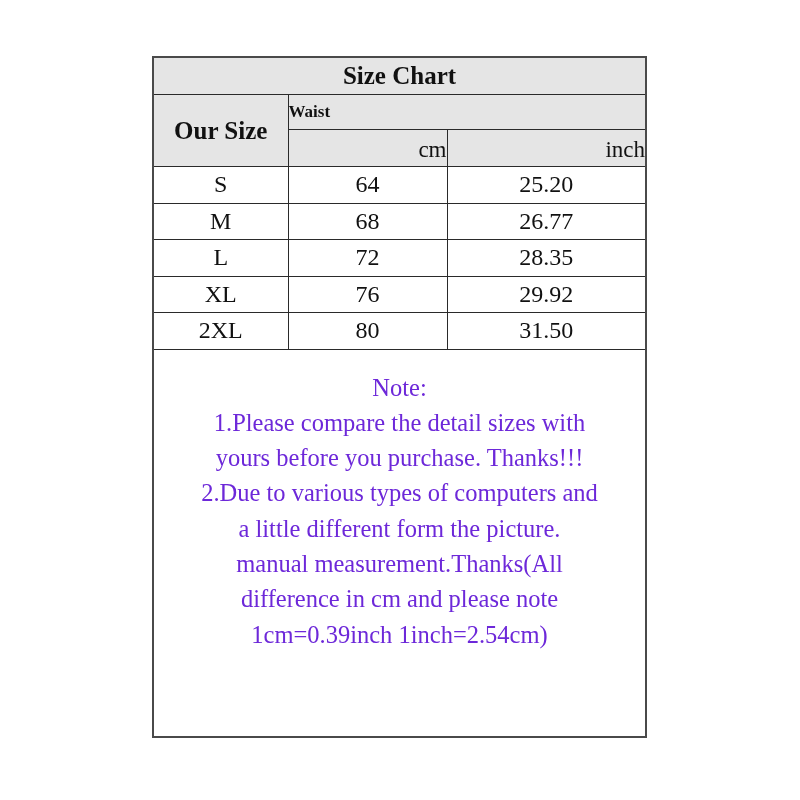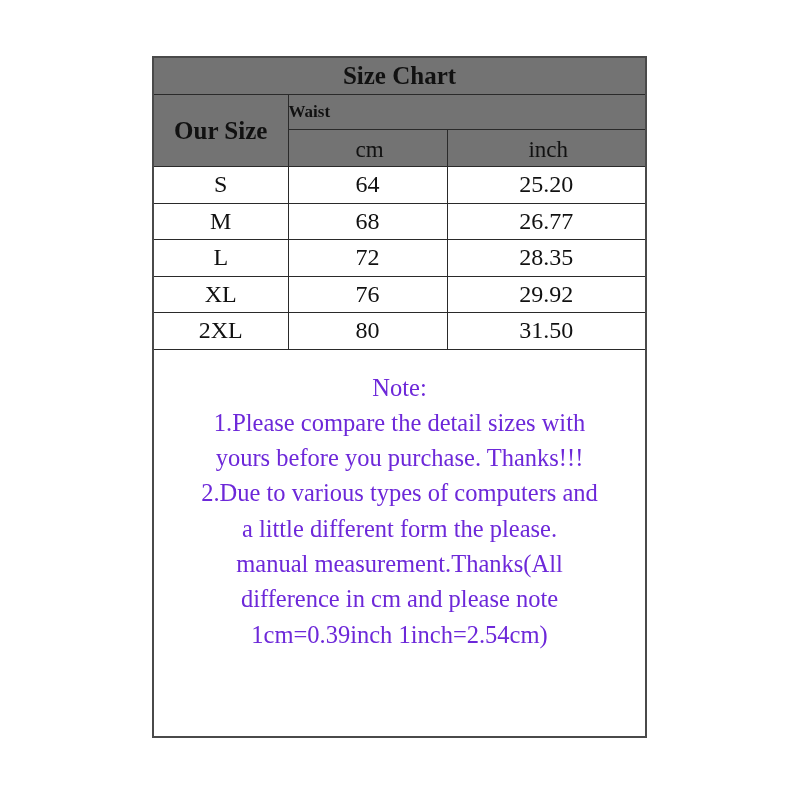--- a/index.html
+++ b/index.html
@@ -4,25 +4,25 @@
 <style>
   html, body { margin: 0; padding: 0; background: #ffffff; }
   body { width: 800px; height: 800px; position: relative; overflow: hidden; }
   .chart {
     position: absolute; left: 152px; top: 56px; width: 495px; height: 682px;
     box-sizing: border-box; border: 2px solid #4a4a4a; background: #fff;
     font-family: "Liberation Serif", "DejaVu Serif", serif; color: #111;
   }
   table { border-collapse: collapse; width: 100%; table-layout: fixed; }
   td, th { border: 1.5px solid #2a2a2a; padding: 0; }
-  .hdr { background: #737373; }
+  .hdr { background: #e5e5e5; }
   .title { height: 36px; font-size: 25px; font-weight: bold; text-align: center; }
   .oursize { font-size: 25px; font-weight: bold; text-align: center; }
   .waist { height: 34px; font-size: 17px; font-weight: bold; text-align: left; }
-  .unit { height: 36px; font-size: 23px; text-align: center; padding-left: 4px; font-weight: normal; vertical-align: bottom; line-height: 32px; }
+  .unit { height: 36px; font-size: 23px; text-align: right; padding-left: 4px; font-weight: normal; vertical-align: bottom; line-height: 32px; }
   .row td { height: 35.5px; font-size: 24px; text-align: center; }
   table tr:first-child th { border-top: none; }
   table tr th:first-child, table tr td:first-child { border-left: none; }
   table tr th:last-child, table tr td:last-child { border-right: none; }
   .note {
     color: #6d28d9; text-align: center; font-size: 24.5px; line-height: 35.3px;
     padding-top: 20px; white-space: nowrap;
   }
   .note div { margin: 0; }
 </style>
@@ -74,18 +74,18 @@
       <td>31.50</td>
     </tr>
   </tbody>
     </table>
 
   <div class="note">
     <div>Note:</div>
     <div>1.Please compare the detail sizes with</div>
     <div>yours before you purchase. Thanks!!!</div>
     <div>2.Due to various types of computers and</div>
-    <div>a little different form the please.</div>
+    <div>a little different form the picture.</div>
     <div>manual measurement.Thanks(All</div>
     <div>difference in cm and please note</div>
     <div>1cm=0.39inch 1inch=2.54cm)</div>
   </div>
 </div>
 
 </body></html>

